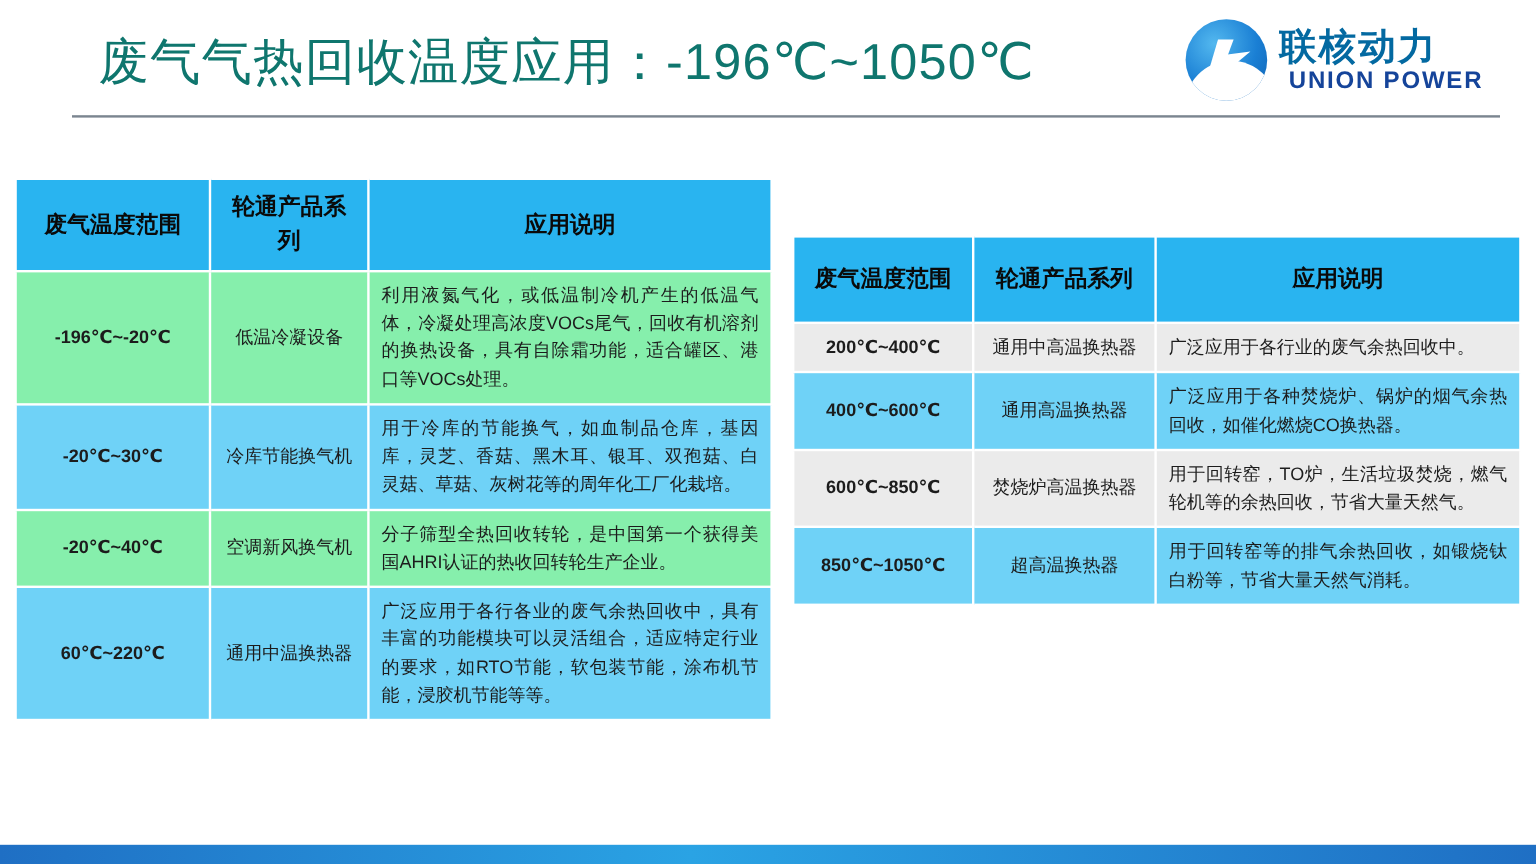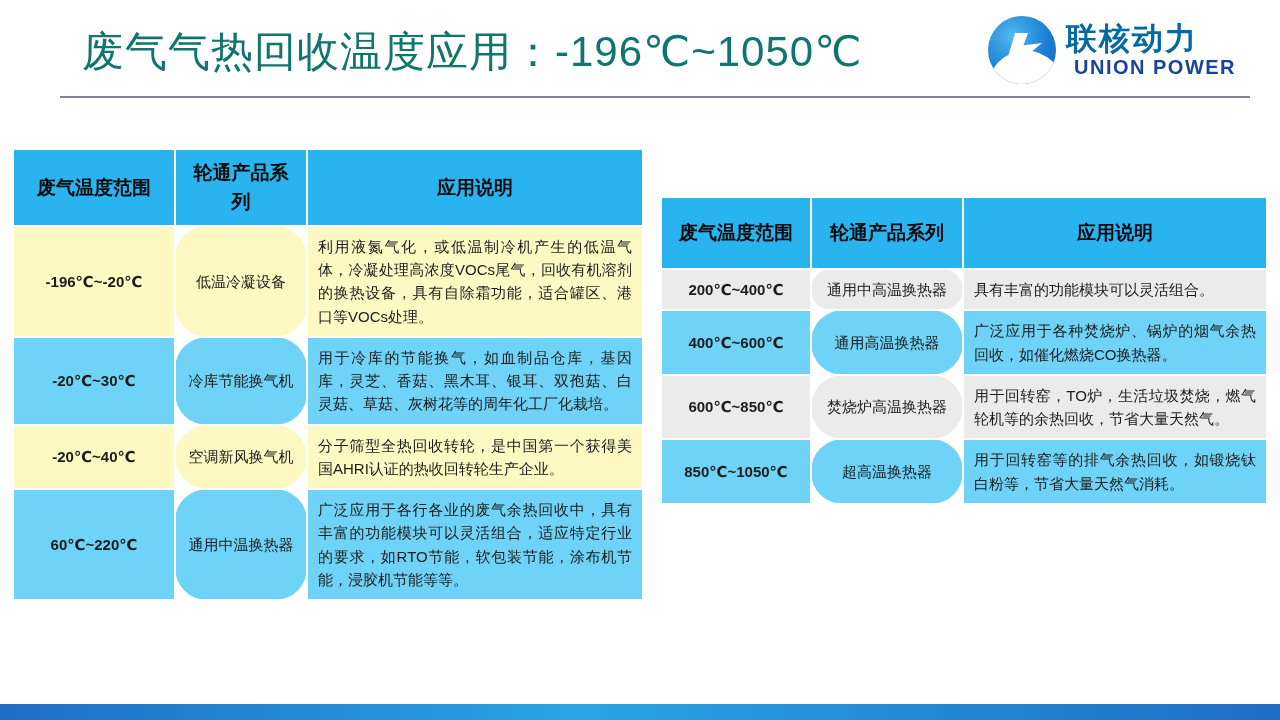--- a/index.html
+++ b/index.html
@@ -117,29 +117,29 @@
   .tbl thead th {
     background: #29b4f0;
     color: #0a0a0a;
     font-weight: bold;
     font-size: 19px;
     text-align: center;
     height: 54px;
     border-color: #ffffff;
   }
   .col-range { text-align: center; font-weight: bold; font-size: 16px; }
-  .col-series { text-align: center; border-radius: 32px; }
+  .col-series { text-align: center; }
   .col-desc { text-align: justify; text-align-last: left; }
 
   
   #table-left { left: 12px; top: 148px; width: 632px; }
   #table-left .col-a { width: 162px; }
   #table-left .col-b { width: 132px; }
   #table-left .col-c { width: 336px; }
-  #table-left tbody tr.band-gray td { background: #fef9c3; }
+  #table-left tbody tr.band-gray td { background: #86efac; }
   #table-left tbody tr.band-blue td { background: #6fd2f7; }
 
   
   #table-right { left: 660px; top: 196px; width: 608px; }
   #table-right .col-a { width: 150px; }
   #table-right .col-b { width: 152px; }
   #table-right .col-c { width: 304px; }
   #table-right tbody tr.band-gray td { background: #ebebeb; }
   #table-right tbody tr.band-blue td { background: #6fd2f7; }
 
@@ -219,21 +219,21 @@
     <tr>
       <th>废气温度范围</th>
       <th>轮通产品系列</th>
       <th>应用说明</th>
     </tr>
   </thead>
   <tbody>
     <tr class="band-gray">
       <td class="col-range">200℃~400℃</td>
       <td class="col-series">通用中高温换热器</td>
-      <td class="col-desc">具有丰富的功能模块可以灵活组合。</td>
+      <td class="col-desc">广泛应用于各行业的废气余热回收中。</td>
     </tr>
     <tr class="band-blue">
       <td class="col-range">400℃~600℃</td>
       <td class="col-series">通用高温换热器</td>
       <td class="col-desc">广泛应用于各种焚烧炉、锅炉的烟气余热回收，如催化燃烧CO换热器。</td>
     </tr>
     <tr class="band-gray">
       <td class="col-range">600℃~850℃</td>
       <td class="col-series">焚烧炉高温换热器</td>
       <td class="col-desc">用于回转窑，TO炉，生活垃圾焚烧，燃气轮机等的余热回收，节省大量天然气。</td>

